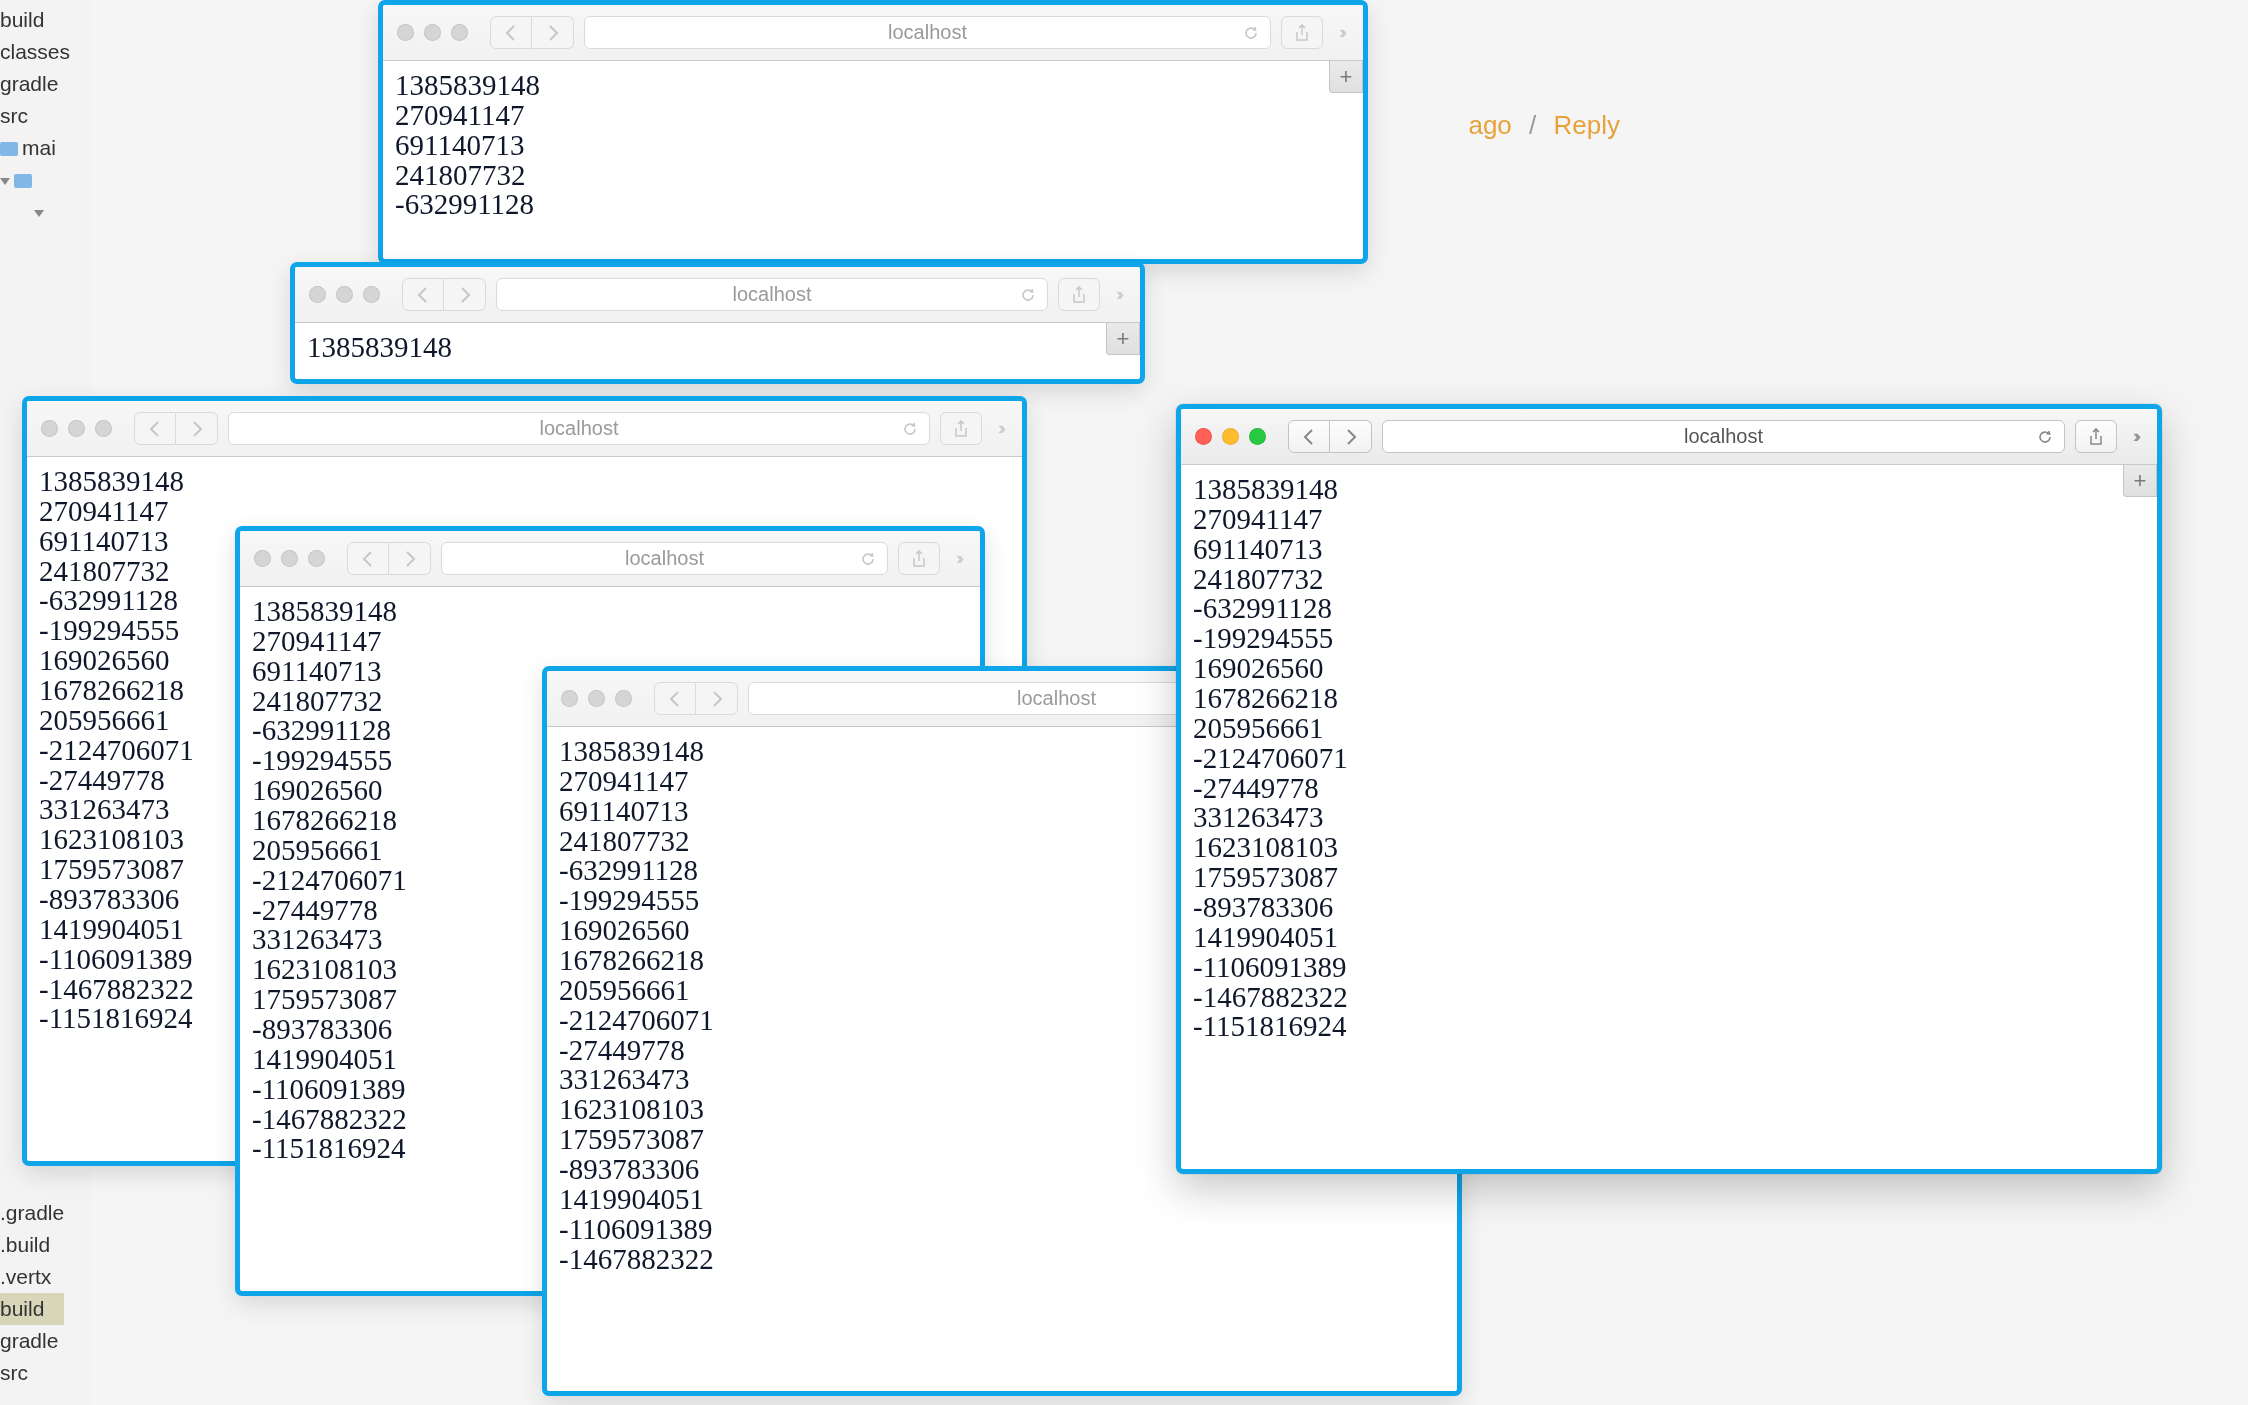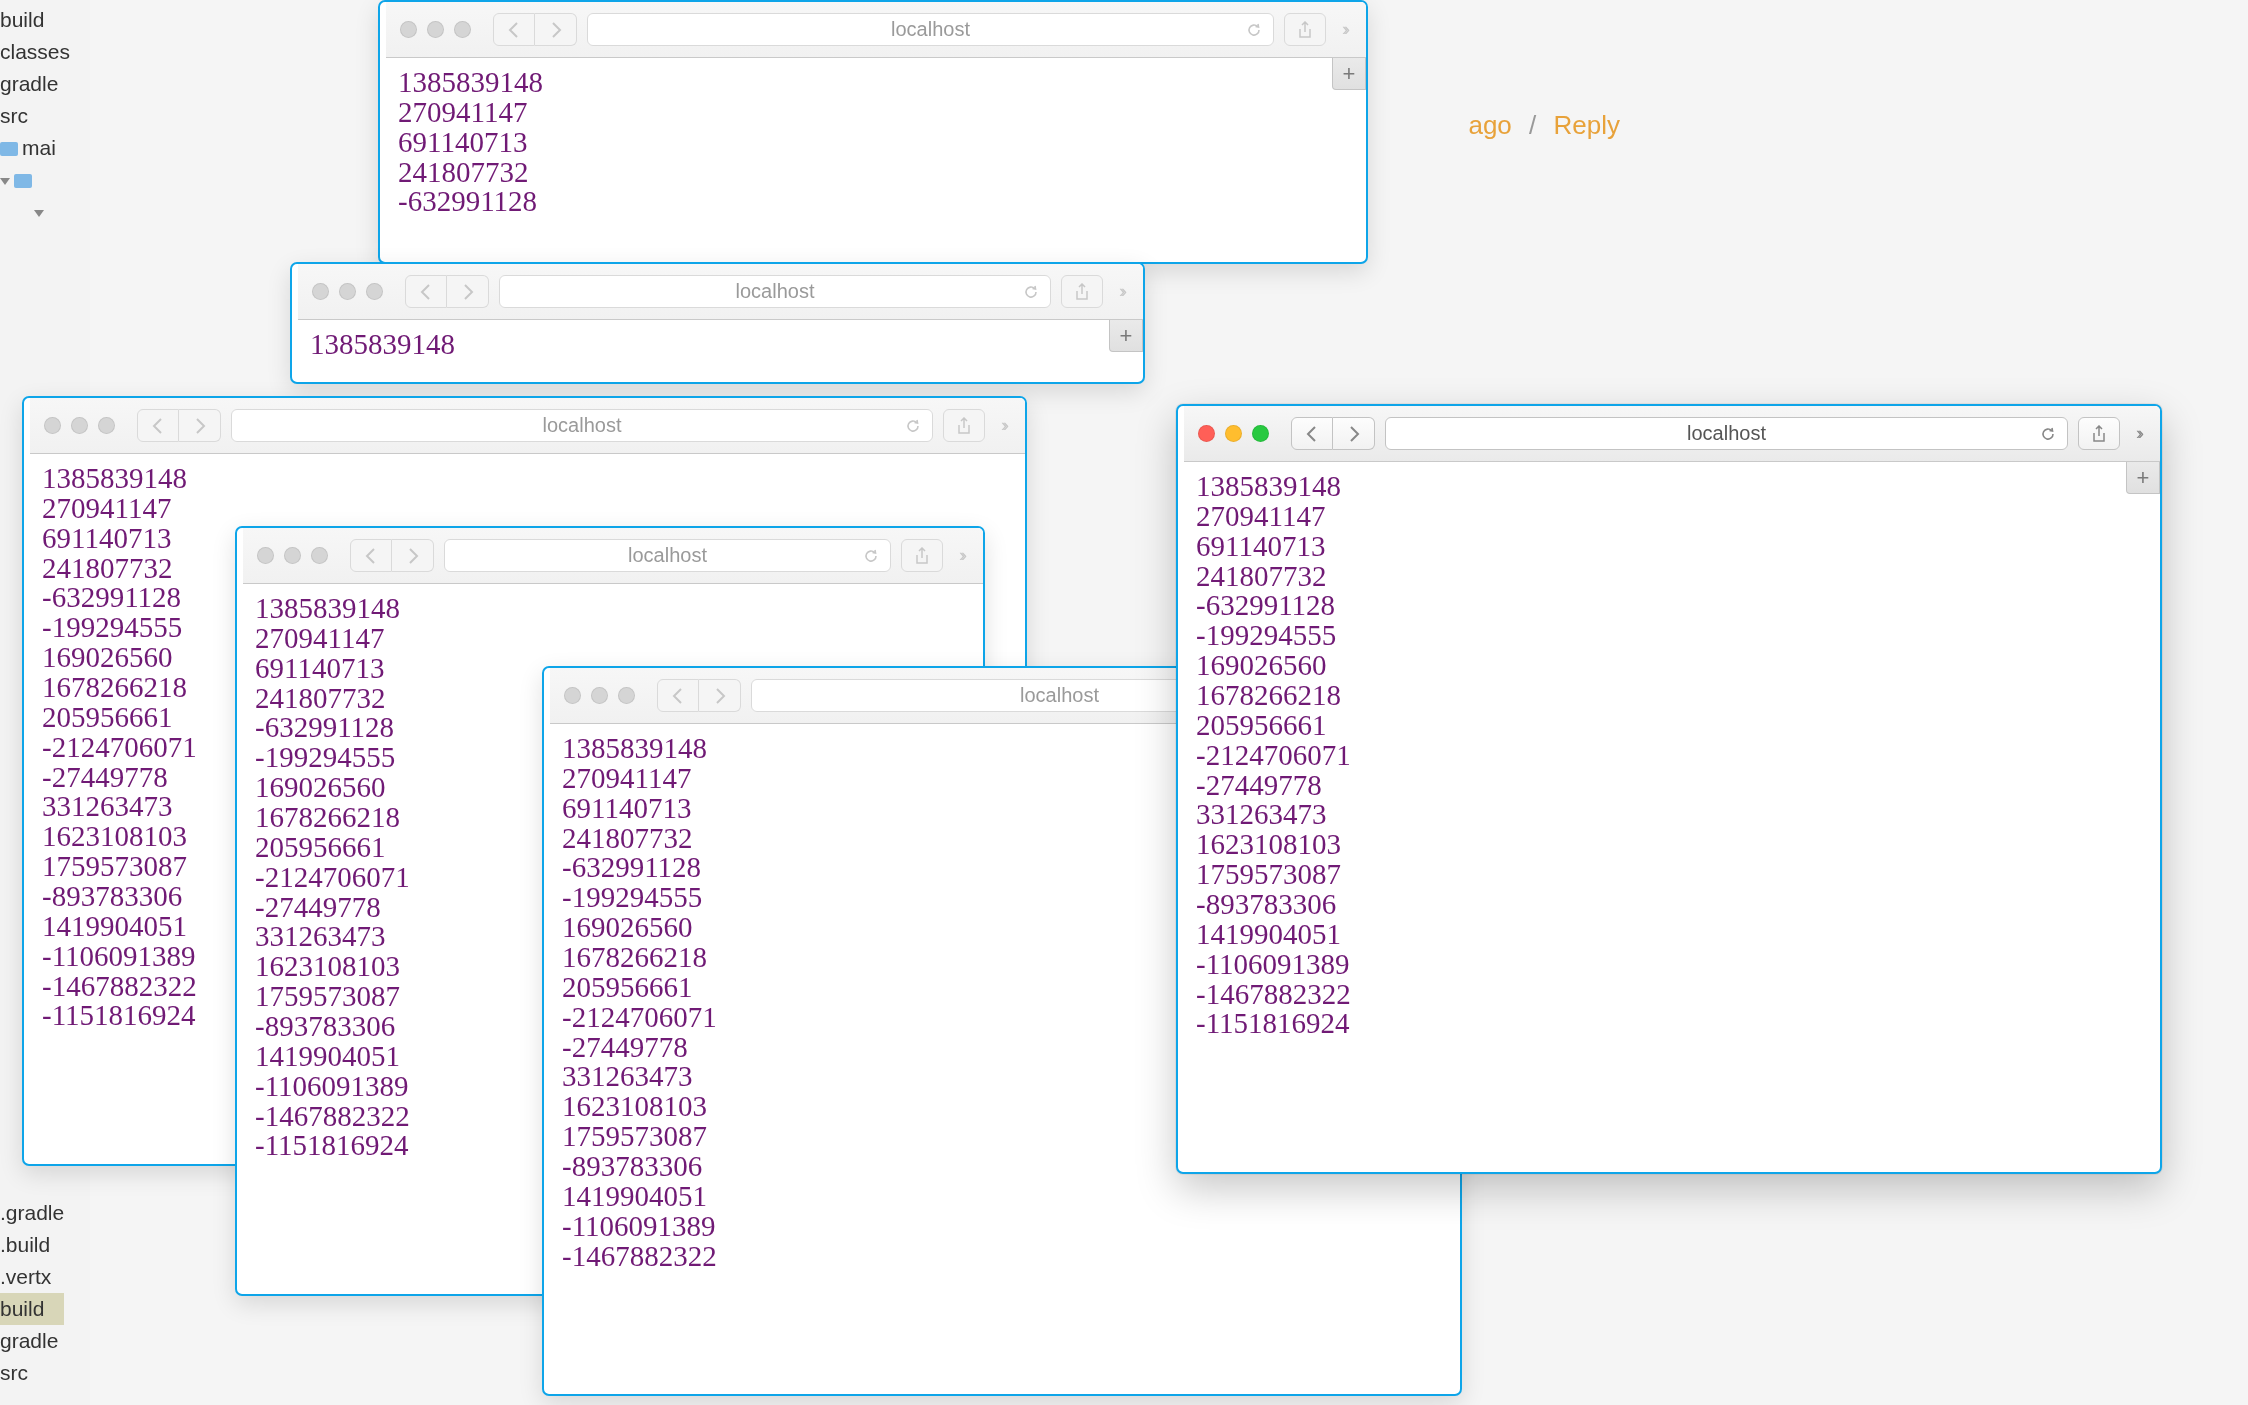--- a/index.html
+++ b/index.html
@@ -54,25 +54,24 @@
   top: 110px;
   font-size: 26px;
   color: #e8a23a;
 }
 .bg-comment .sep { color: #999; margin: 0 10px; }
 
 
 .safari-window {
   position: absolute;
   background: #fff;
-  border: 2px solid #0ea5e9;
+  border: 5px solid #0ea5e9;
   border-radius: 7px;
   box-shadow: 0 15px 40px rgba(0,0,0,0.22), 0 0 0 1px rgba(0,0,0,0.05);
   overflow: hidden;
-  padding-left: 6px;
 }
 .safari-window.inactive {
   box-shadow: 0 8px 25px rgba(0,0,0,0.12);
 }
 
 .toolbar {
   height: 56px;
   background: linear-gradient(to bottom, #f7f7f7, #eaeaea);
   border-bottom: 1px solid #c9c9c9;
   display: flex;
@@ -147,21 +146,21 @@
   color: #7a7a7a; font-size: 22px;
   position: absolute; right: 0; top: 56px;
   border-bottom-left-radius: 4px;
 }
 
 .content {
   padding: 10px 12px;
   font-family: "Times New Roman", Times, serif;
   font-size: 29px;
   line-height: 1.03;
-  color: #701a75;
+  color: #0f172a;
   white-space: pre;
 }
 
 svg { display: block; }
 </style>
 </head>
 <body>
 
 <div class="bg-sidebar">
   <div class="item">build</div>

